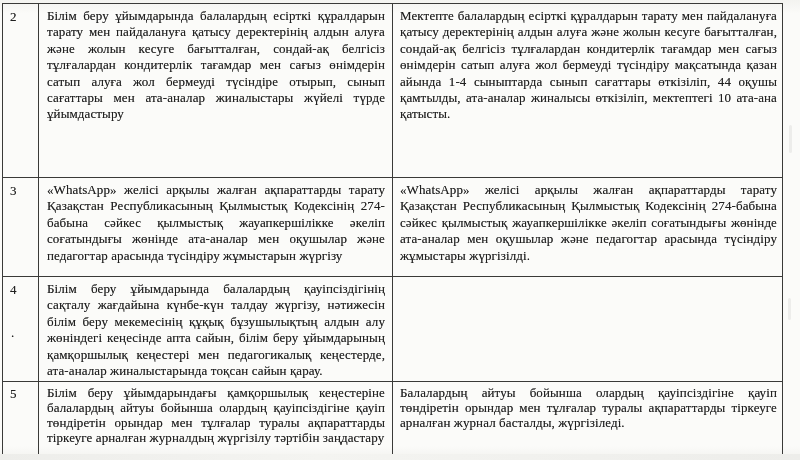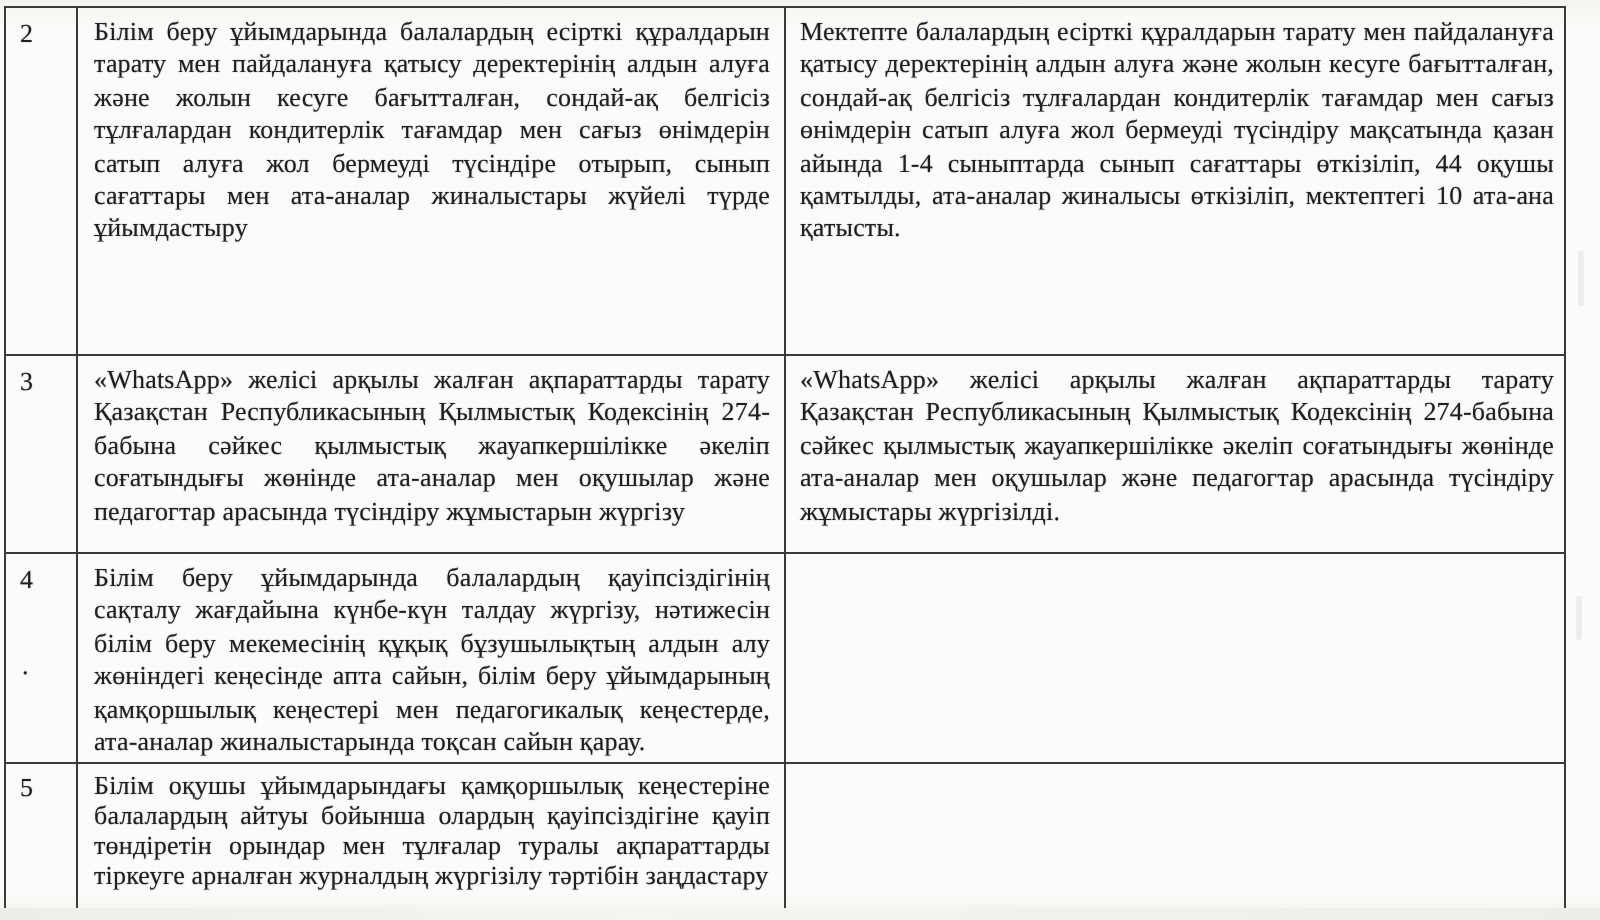--- a/index.html
+++ b/index.html
@@ -113,21 +113,22 @@
         <span>4</span>
         <span class="num-dot">.</span>
       </div>
       <div class="cell left">Білім беру ұйымдарында балалардың қауіпсіздігінің сақталу жағдайына күнбе-күн талдау жүргізу, нәтижесін білім беру мекемесінің құқық бұзушылықтың алдын алу жөніндегі кеңесінде апта сайын, білім беру ұйымдарының қамқоршылық кеңестері мен педагогикалық кеңестерде, ата-аналар жиналыстарында тоқсан сайын  қарау.</div>
     </div>
 
     <div class="row row-5">
       <div class="cell num">
         <span>5</span>
       </div>
-      <div class="cell left">Білім оқушы ұйымдарындағы қамқоршылық кеңестеріне балалардың айтуы бойынша олардың қауіпсіздігіне қауіп төндіретін орындар мен тұлғалар туралы ақпараттарды тіркеуге  арналған  журналдың  жүргізілу  тәртібін заңдастару</div>
+      <div class="cell left">Білім беру ұйымдарындағы қамқоршылық кеңестеріне балалардың айтуы бойынша олардың қауіпсіздігіне қауіп төндіретін орындар мен тұлғалар туралы ақпараттарды тіркеуге  арналған  журналдың  жүргізілу  тәртібін заңдастару</div>
+      <div class="cell right">Балалардың айтуы бойынша олардың қауіпсіздігіне қауіп төндіретін орындар мен тұлғалар туралы ақпараттарды тіркеуге арналған журнал басталды, жүргізіледі.</div>
     </div>
 
   </div>
 
   <div class="scan-smudge smudge-1"></div>
   <div class="scan-smudge smudge-2"></div>
   <div class="bottom-strip"></div>
 
 </div>
 

